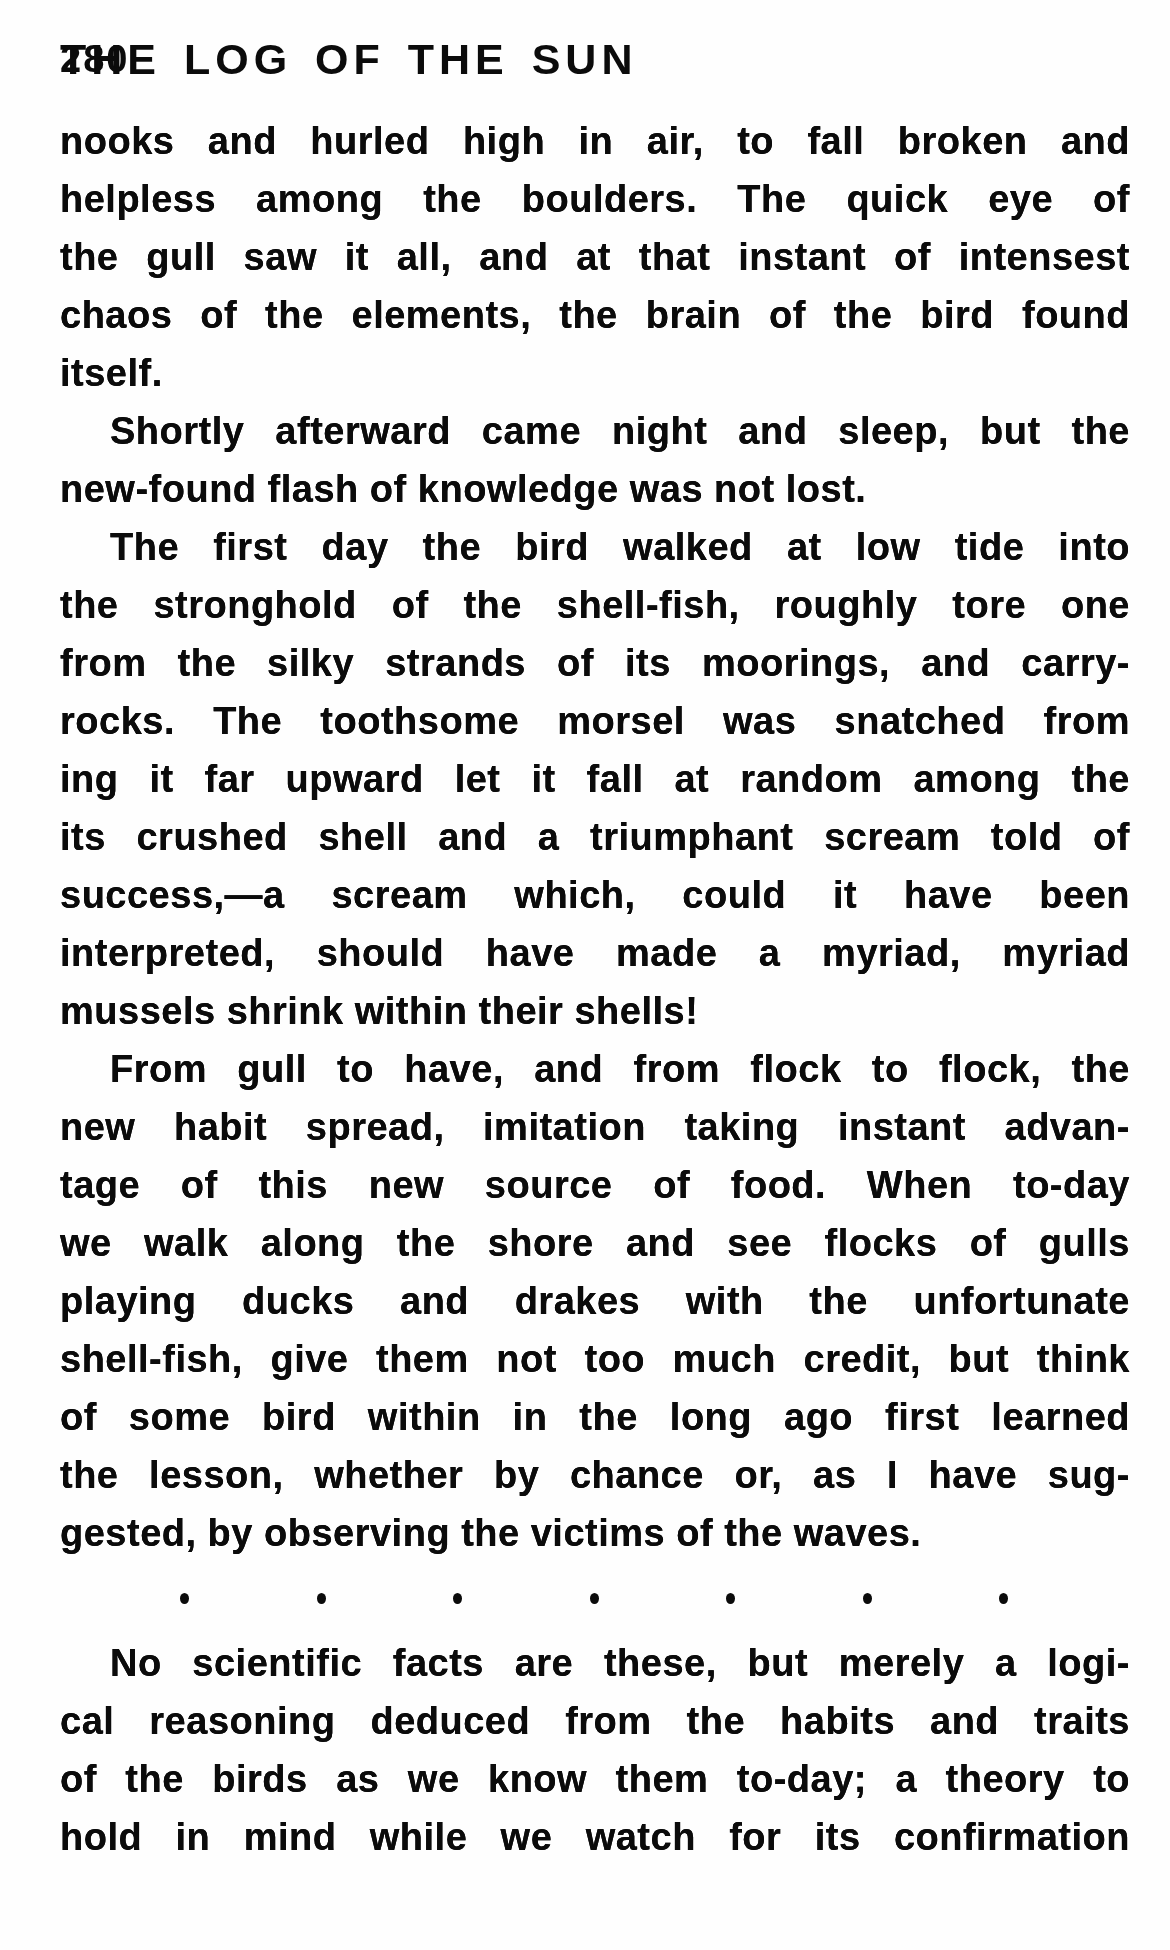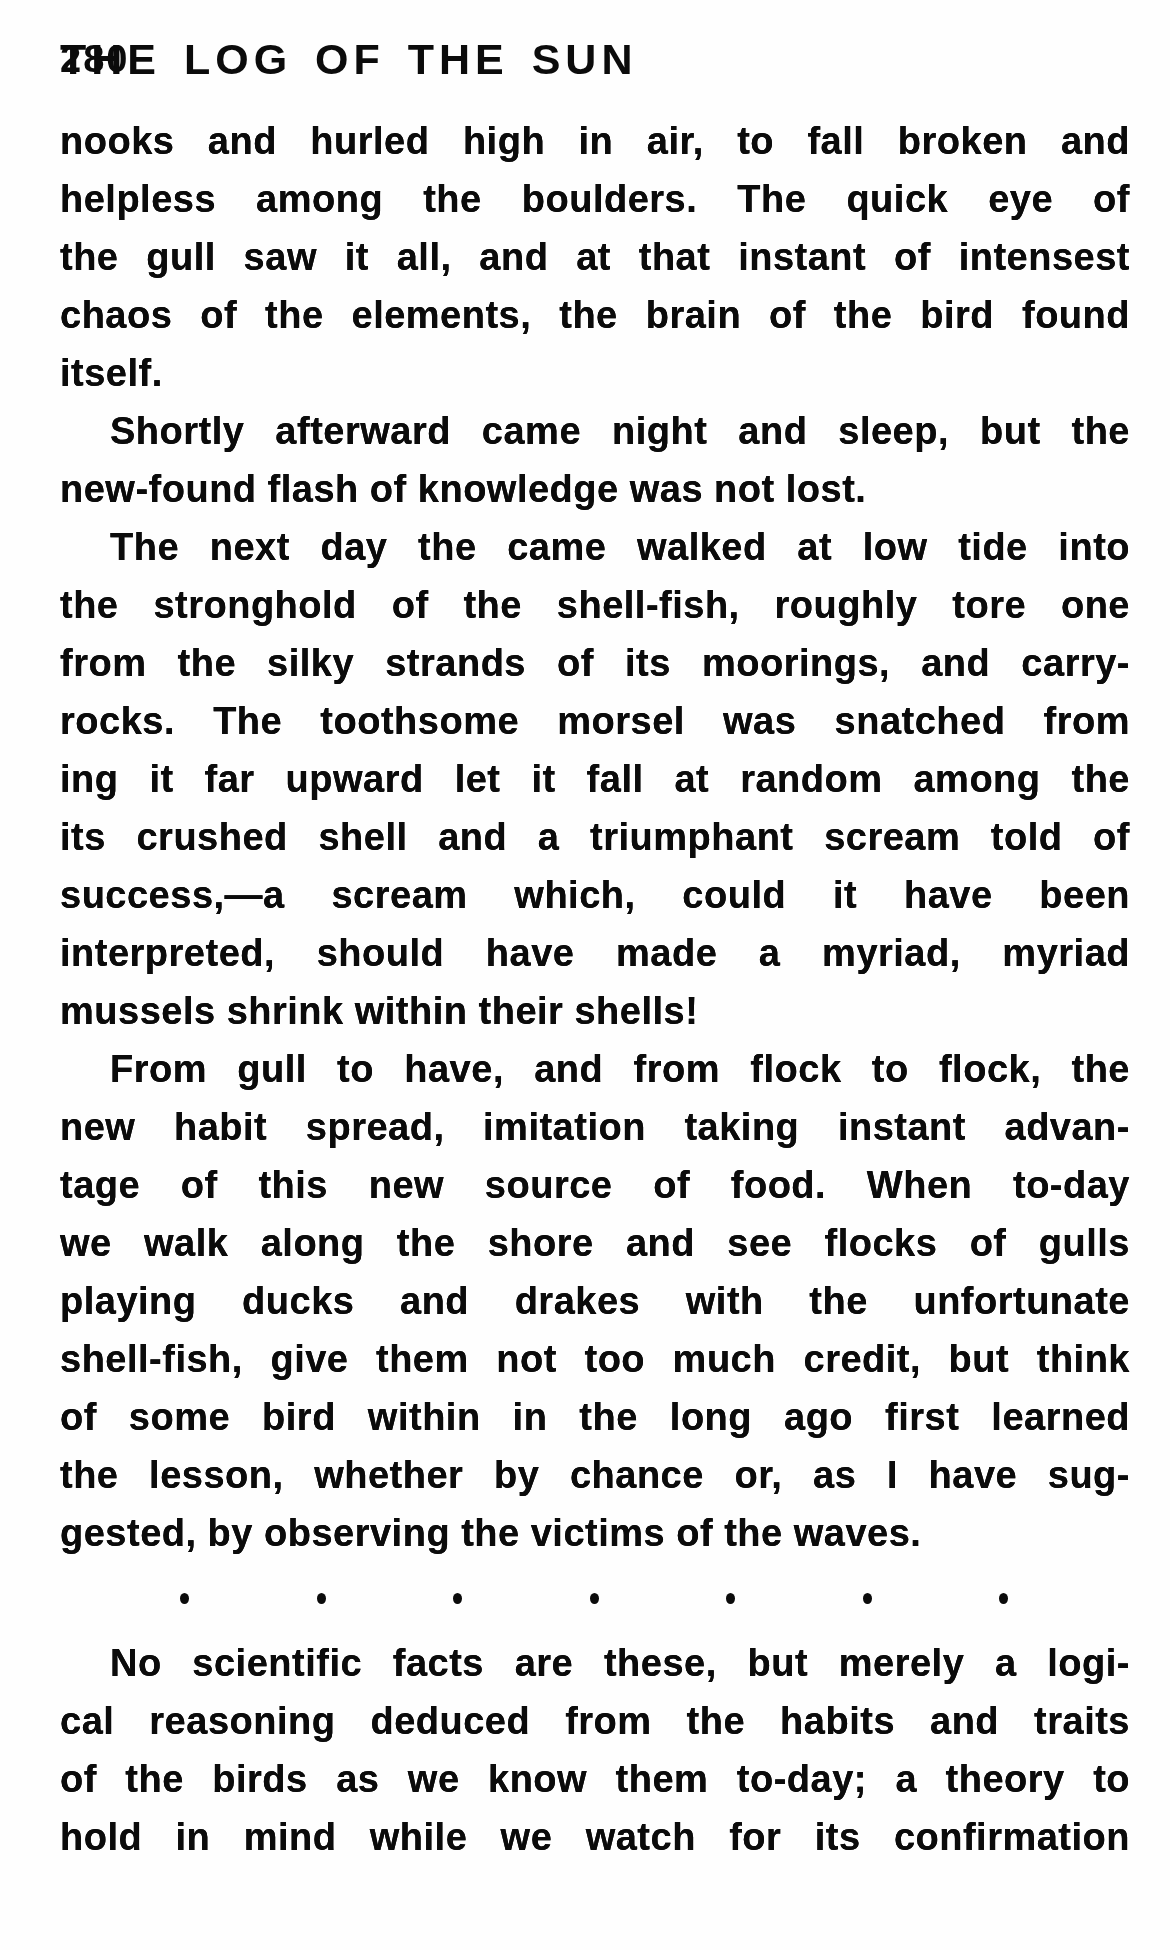--- a/index.html
+++ b/index.html
@@ -92,21 +92,21 @@
     <h1 class="page-title">THE LOG OF THE SUN</h1>
   </div>
   <div class="page-body" id="page-body">
       <div class="line justify">nooks and hurled high in air, to fall broken and</div>
       <div class="line justify">helpless among the boulders.  The quick eye of</div>
       <div class="line justify">the gull saw it all, and at that instant of intensest</div>
       <div class="line justify">chaos of the elements, the brain of the bird found</div>
       <div class="line flush">itself.</div>
       <div class="line justify indent">Shortly afterward came night and sleep, but the</div>
       <div class="line flush">new-found flash of knowledge was not lost.</div>
-      <div class="line justify indent">The next day the came walked at low tide into</div>
+      <div class="line justify indent">The first day the bird walked at low tide into</div>
       <div class="line justify">the stronghold of the shell-fish, roughly tore one</div>
       <div class="line justify">from the silky strands of its moorings, and carry-</div>
       <div class="line justify">rocks.  The toothsome morsel was snatched from</div>
       <div class="line justify">ing it far upward let it fall at random among the</div>
       <div class="line justify">its crushed shell and a triumphant scream told of</div>
       <div class="line justify">success,—a scream which, could it have been</div>
       <div class="line justify">interpreted, should have made a myriad, myriad</div>
       <div class="line flush">mussels shrink within their shells!</div>
       <div class="line justify indent">From gull to have, and from flock to flock, the</div>
       <div class="line justify">new habit spread, imitation taking instant advan-</div>

